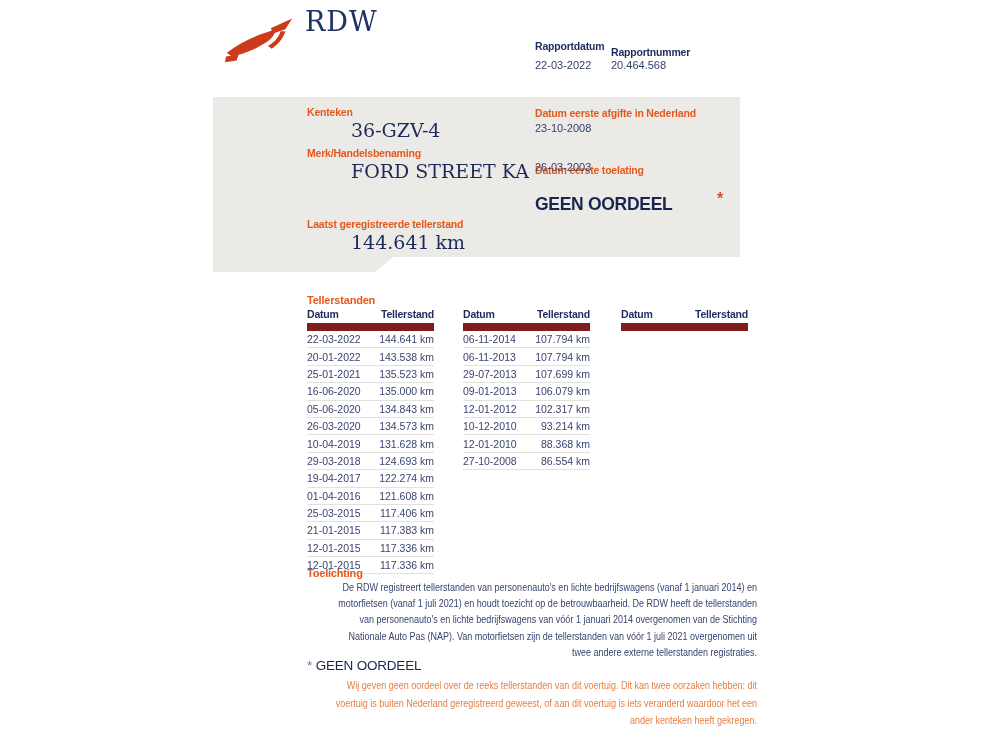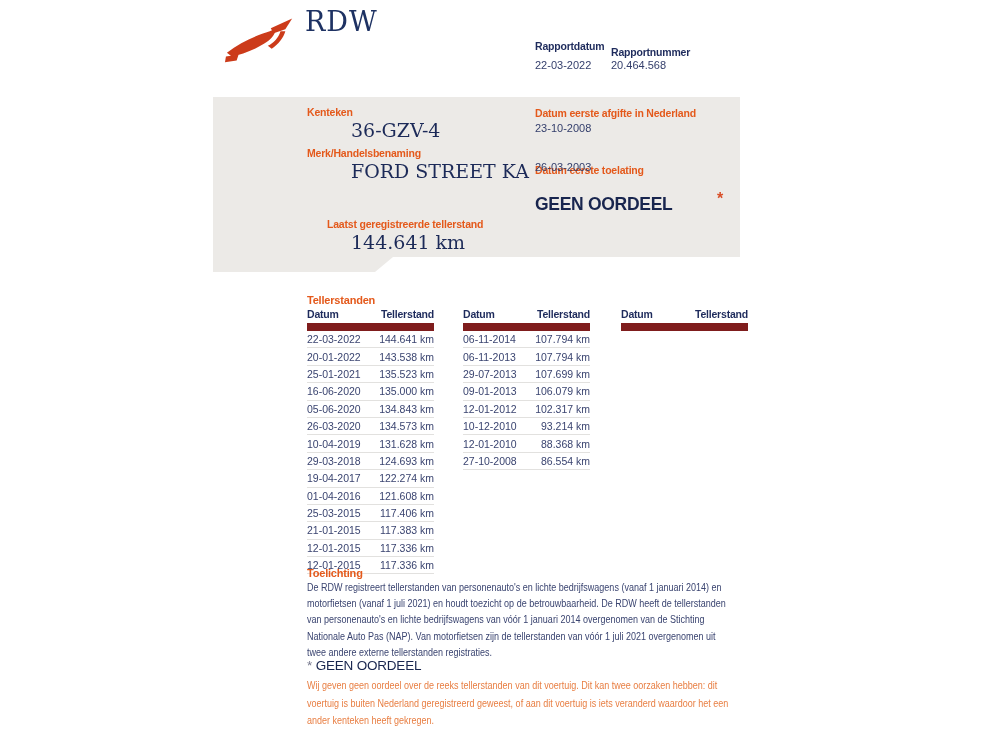--- a/index.html
+++ b/index.html
@@ -1,18 +1,18 @@
 <!DOCTYPE html>
 <html><head>
 <meta charset="utf-8">
 <style>
   html,body { margin:0; padding:0; background:#ffffff; }
   #page {
     position:relative; width:797px; height:739px; background:#ffffff;
-    font-family:"Liberation Sans", sans-serif; overflow:hidden;
+    font-family:"Liberation Sans", sans-serif; overflow:hidden;text-align:right;
   }
   .abs { position:absolute; }
 
   
   .brand-word { font-family:"DejaVu Serif", serif; font-size:27px; color:#1e3263; letter-spacing:1px; }
   .doc-title  { font-family:"DejaVu Serif", serif; font-size:19px; color:#d4662f; }
   .meta-label { font-size:10.5px; font-weight:bold; color:#1e2b5c; letter-spacing:-0.2px; }
   .meta-value { font-size:11px; color:#333e6b; }
 
   
@@ -63,21 +63,21 @@
 
   <div class="abs panel" style="left:213px; top:97px; width:527px; height:160px;"></div>
   <div class="abs panel-tail" style="left:213px; top:257px; width:180px; height:15px;"></div>
 
   <div class="abs olabel" style="left:307px; top:106px;">Kenteken</div>
   <div class="abs bigval" style="left:307px; top:119px;">36-GZV-4</div>
 
   <div class="abs olabel" style="left:307px; top:147px;">Merk/Handelsbenaming</div>
   <div class="abs bigval" style="left:307px; top:160px;">FORD STREET KA</div>
 
-  <div class="abs olabel" style="left:307px; top:218px;margin-left:20px;">Laatst geregistreerde tellerstand</div>
+  <div class="abs olabel" style="left:307px; top:218px;">Laatst geregistreerde tellerstand</div>
   <div class="abs bigval" style="left:307px; top:231px;">144.641 km</div>
 
   <div class="abs olabel" style="left:535px; top:107px;">Datum eerste afgifte in Nederland</div>
   <div class="abs sval" style="left:535px; top:122px;">23-10-2008</div>
 
   <div class="abs olabel" style="left:535px; top:164px;">Datum eerste toelating</div>
   <div class="abs sval" style="left:535px; top:161px;">26-03-2003</div>
 
   <div class="abs verdict" style="left:535px; top:194px;">GEEN OORDEEL</div>
   <div class="abs star" style="left:717px; top:190px;">*</div>

